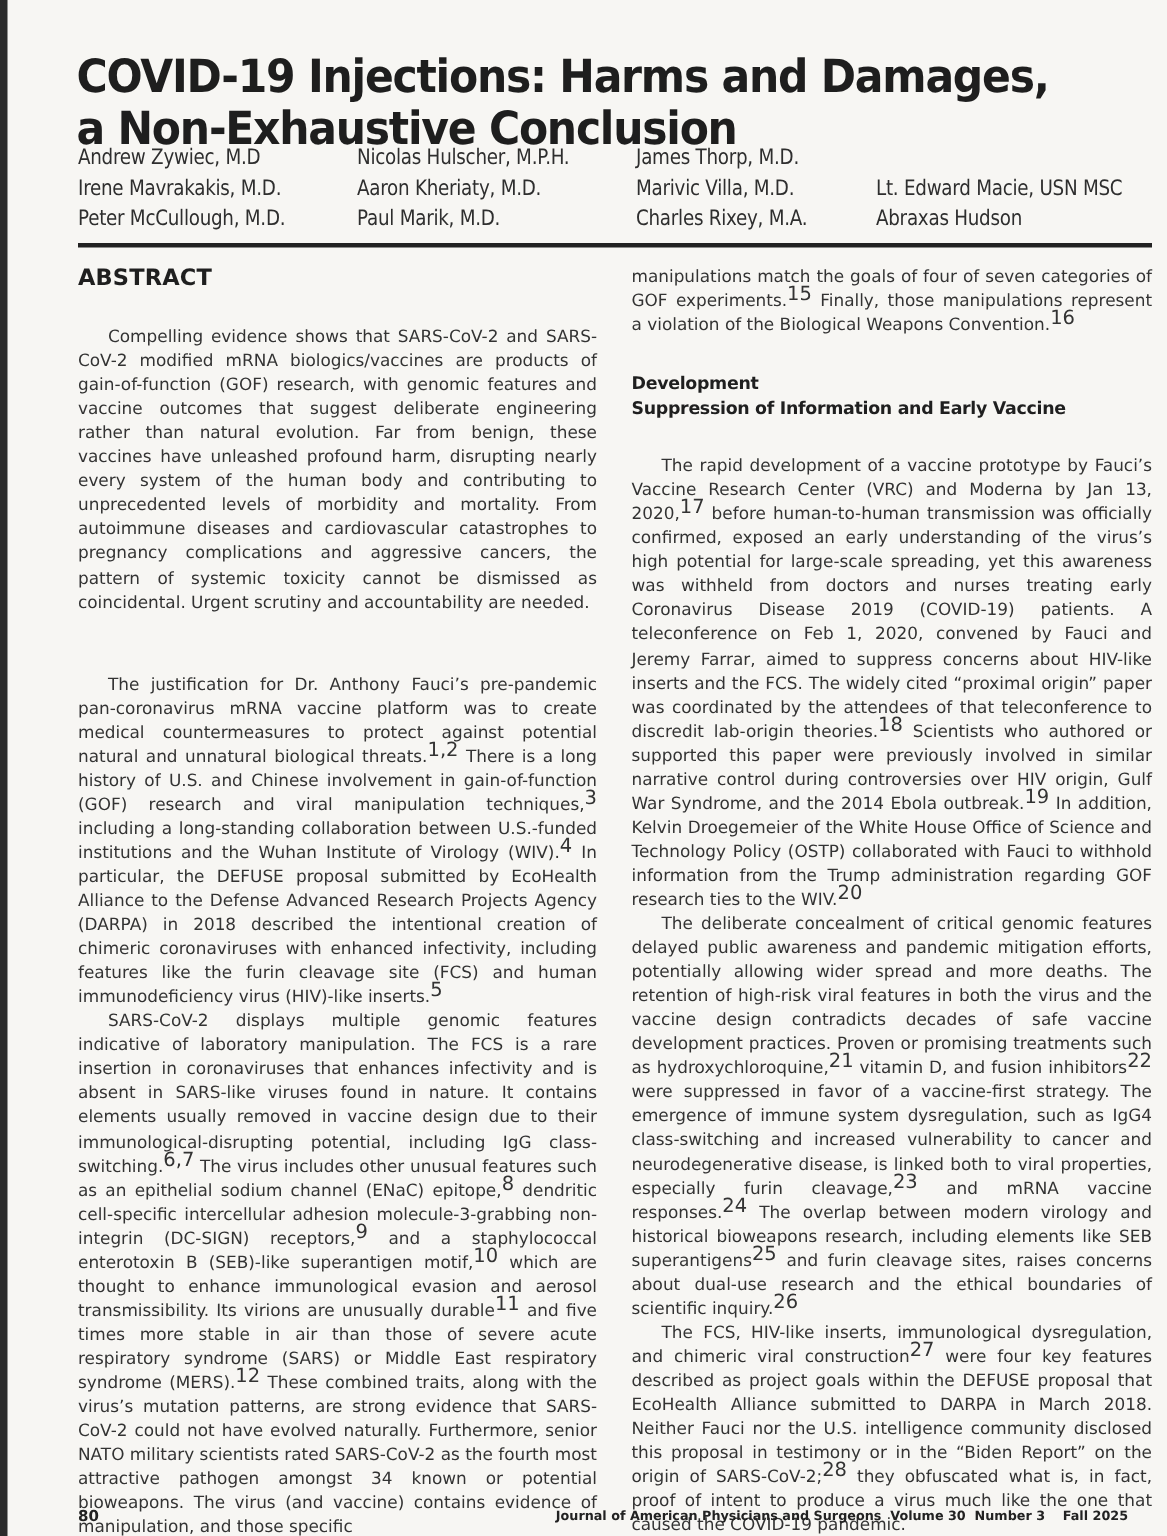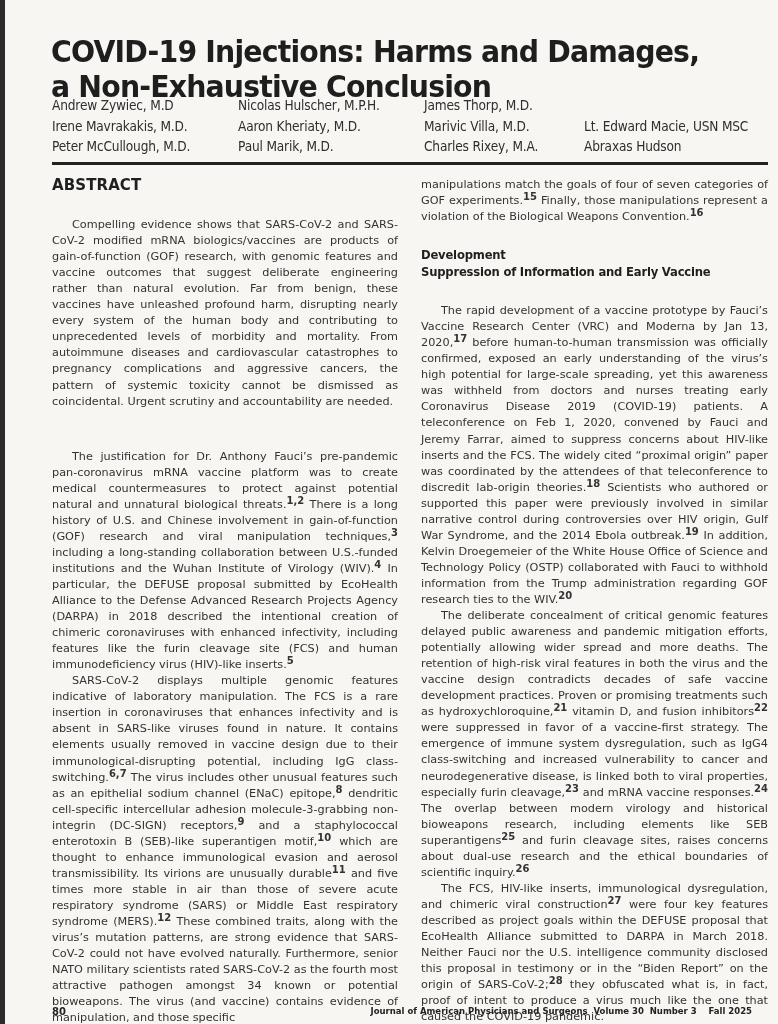--- a/index.html
+++ b/index.html
@@ -23,21 +23,21 @@
   .column { position: absolute; top: 177px; font-size: 11.25px; line-height: 16.05px; color: #333;
             text-align: justify; }
   .col-left { left: 52px; width: 346px; }
   .col-right { left: 421px; width: 347px; }
   .column p { margin: 0; text-indent: 20px; }
   .column p.noind { text-indent: 0; }
   .h-abstract { font-weight: bold; font-size: 15px; margin: 0 0 24px 0; letter-spacing: 0.1px; color: #1f1f1f; }
   .h-sec { font-weight: bold; font-size: 11.6px; line-height: 17px; margin: 0; text-align: left; color: #1f1f1f; letter-spacing: -0.2px; }
   .gap-after-abs { height: 19px; }
   .gap-after-head { height: 20px; }
-  sup { font-size: 10px; line-height: 0; font-weight: bold; vertical-align: 4px; }
+  sup { font-size: 13px; line-height: 0; font-weight: normal; vertical-align: 4px; }
   .footer-page { position: absolute; left: 52px; top: 1006px; font-size: 10px; font-weight: bold; color: #222; }
   .footer-journal { position: absolute; right: 26px; top: 1006px; font-size: 8.5px; font-weight: bold; color: #222; white-space: pre; }
 </style>
 </head>
 <body>
 
 <div class="edge"></div>
 
 <h1 class="title">
   <div>COVID-19 Injections: Harms and Damages,</div>

